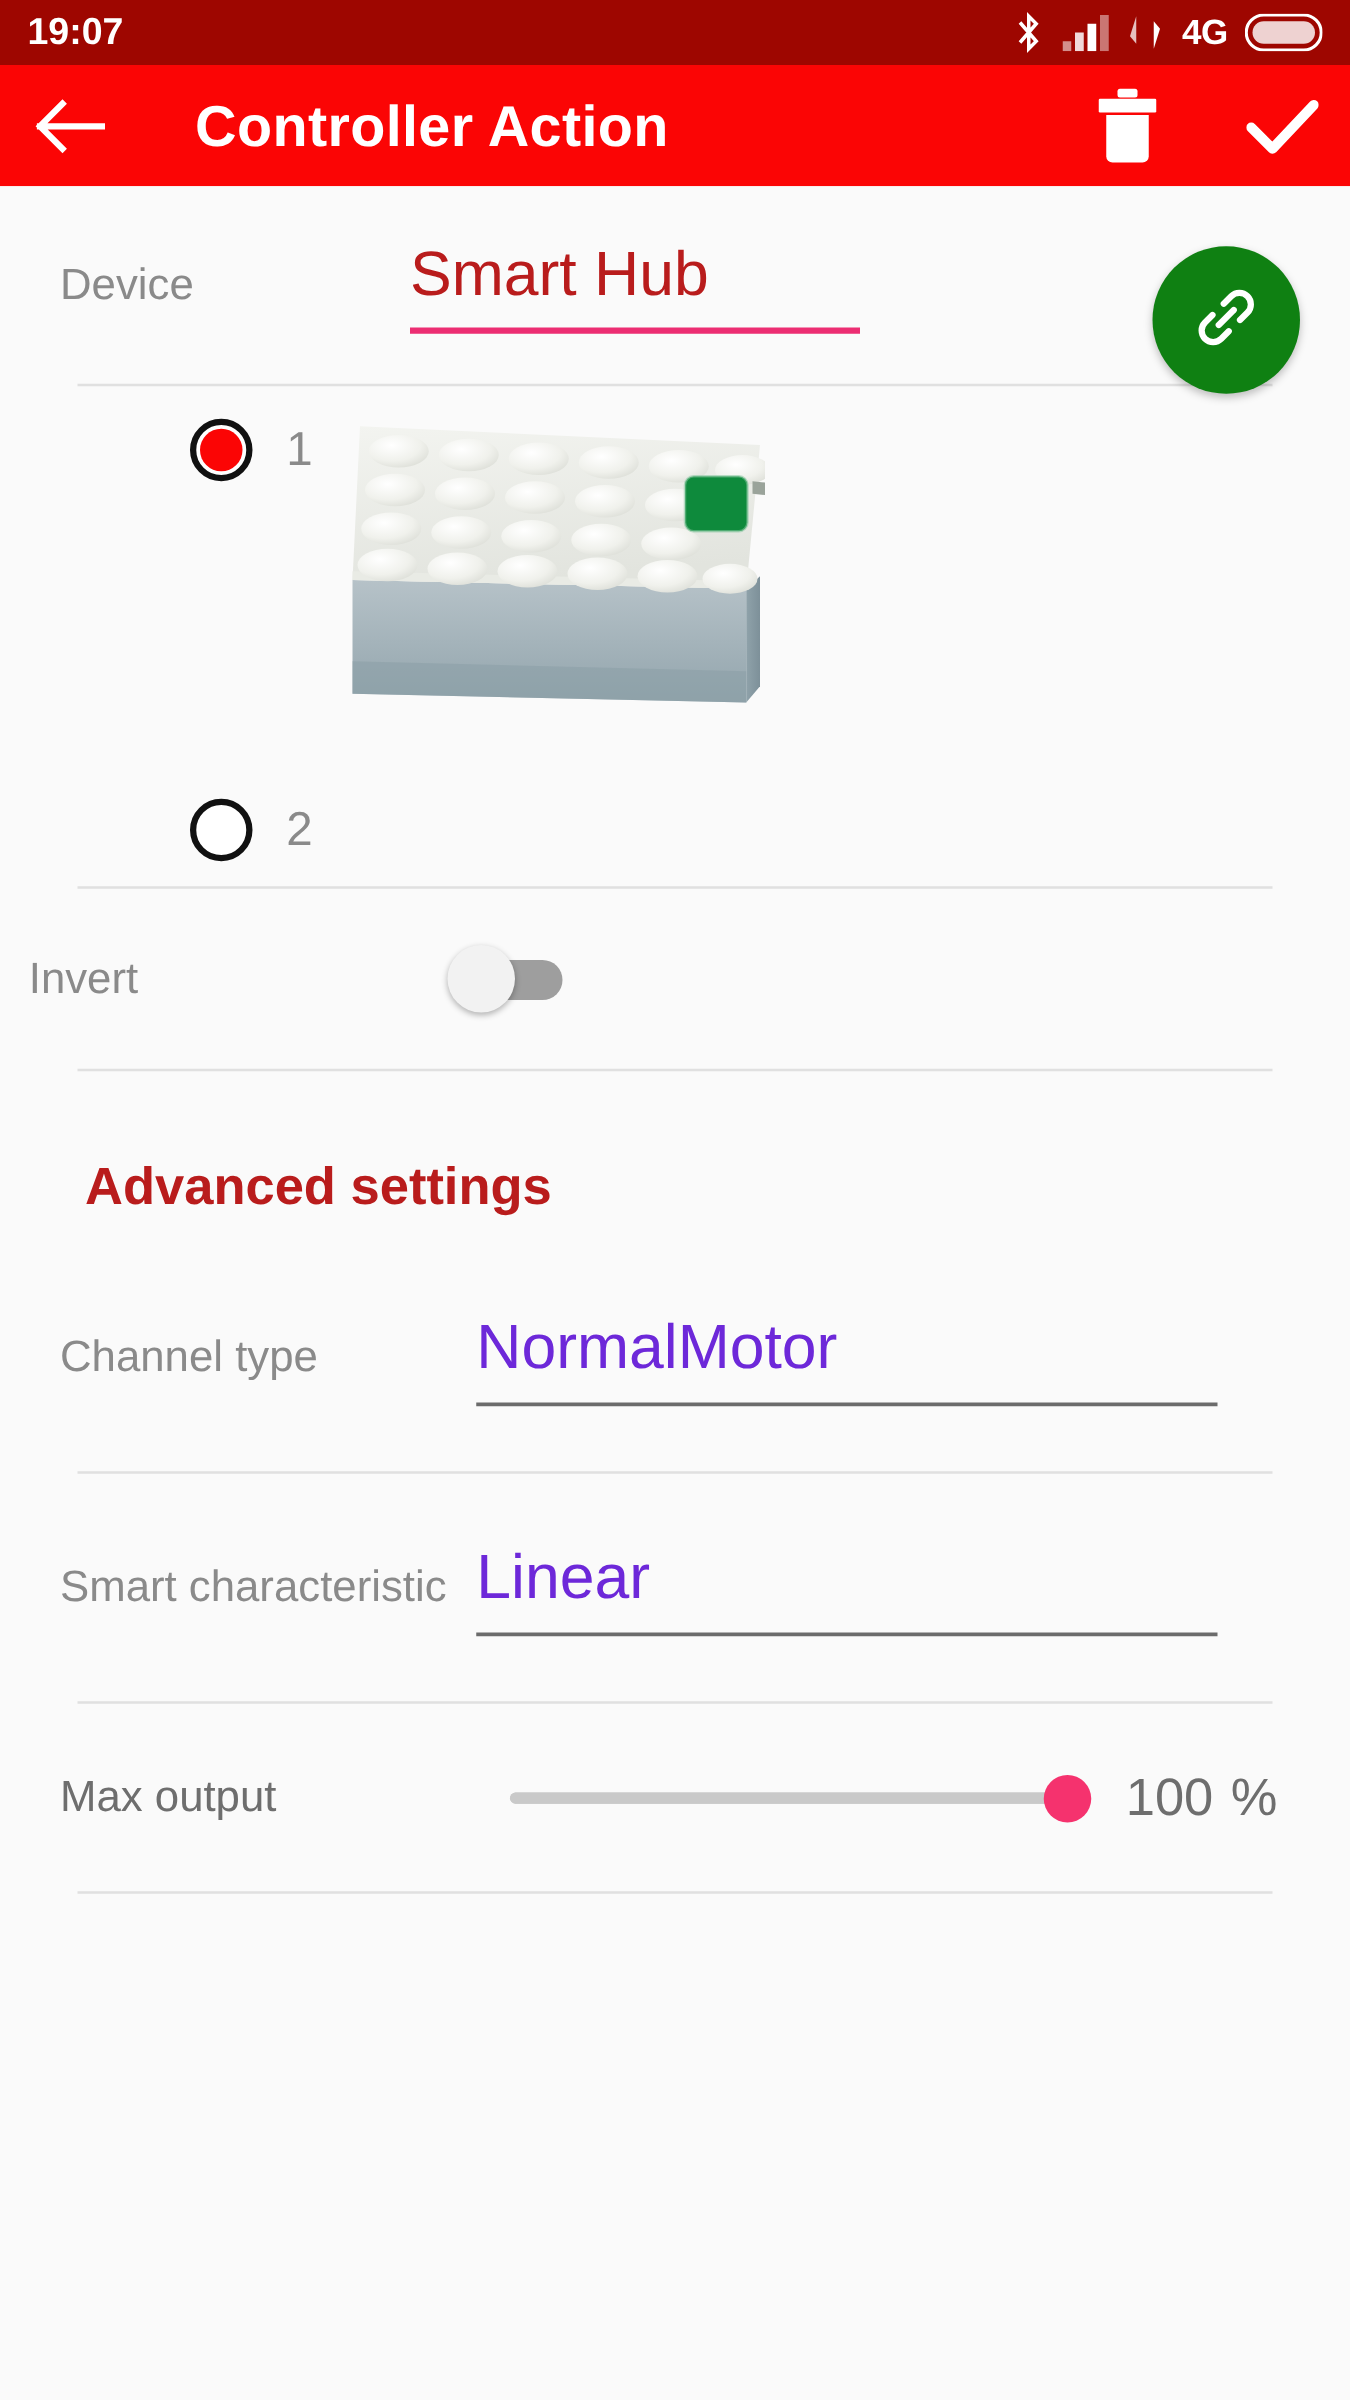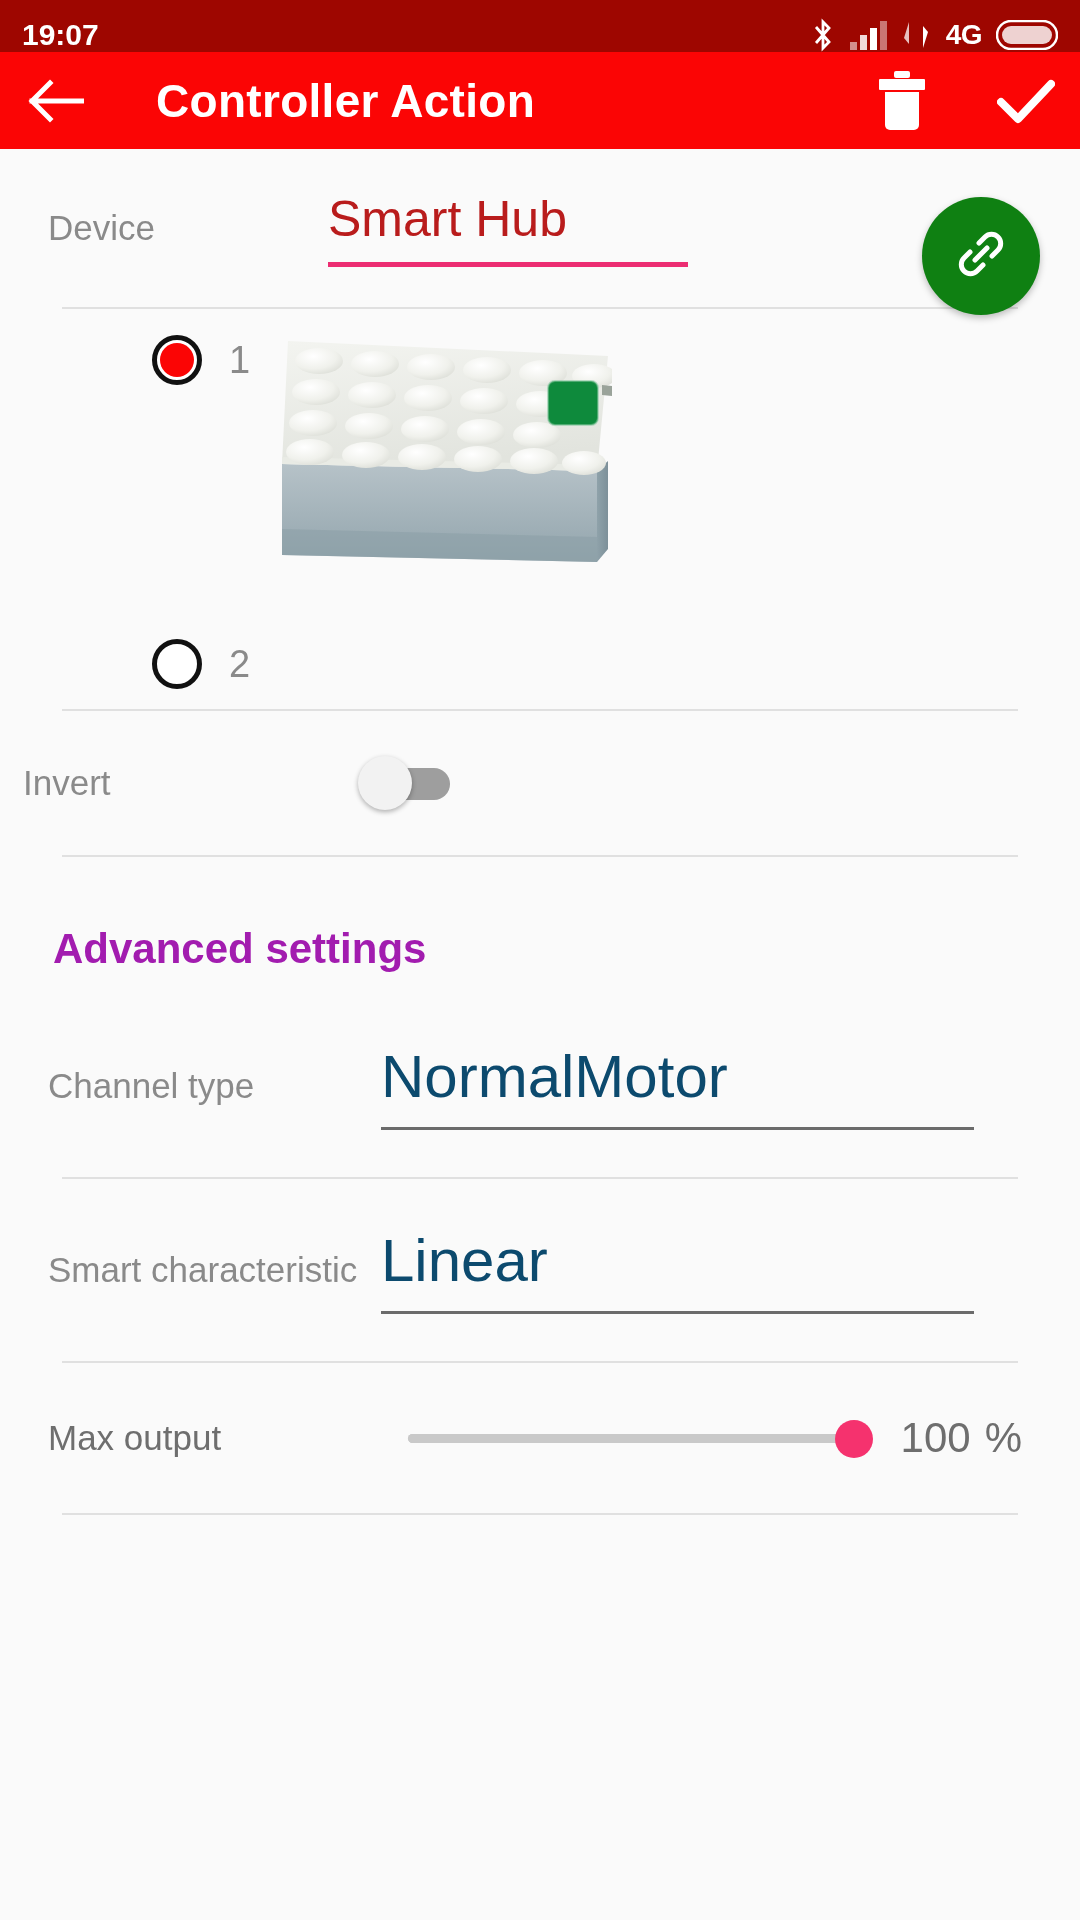--- a/index.html
+++ b/index.html
@@ -17,21 +17,21 @@
     width: 1080px;
     height: 1920px;
     background: #fafafa;
   }
 
   
   .status-bar {
     height: 52px;
     background: #9E0600;
     display: flex;
-    align-items: flex-end;
+    align-items: center;
     padding: 0 22px;
     color: #ffffff;
   }
   .status-clock {
     font-size: 30px;
     font-weight: bold;
     letter-spacing: 0px;
     color: #ffffff;
   }
   .status-right {
@@ -202,22 +202,22 @@
     width: 54px; height: 54px;
     border-radius: 50%;
     background: #f2f2f2;
     box-shadow: 0 2px 5px rgba(0,0,0,0.30);
   }
 
   
   .adv-heading {
     font-size: 42px;
     font-weight: bold;
-    color: #a21caf;
-    padding: 68px 48px 22px 53px;
+    color: #b91c1c;
+    padding: 68px 48px 22px 68px;
   }
 
   
   .setting-row {
     height: 182px;
     display: flex;
     align-items: center;
     padding: 0 48px;
   }
   .setting-label {
@@ -226,22 +226,22 @@
     font-size: 35px;
     color: #8a8a8a;
   }
   .setting-field {
     flex: 1;
     margin-right: 58px;
     padding-bottom: 16px;
     border-bottom: 3px solid #6b6b6b;
   }
   .setting-value {
-    font-size: 60px;
-    color: #0c4a6e;
+    font-size: 50px;
+    color: #6d28d9;
     white-space: nowrap;
   }
 
   
   .slider-row {
     height: 150px;
     display: flex;
     align-items: center;
     padding: 0 48px;
   }

